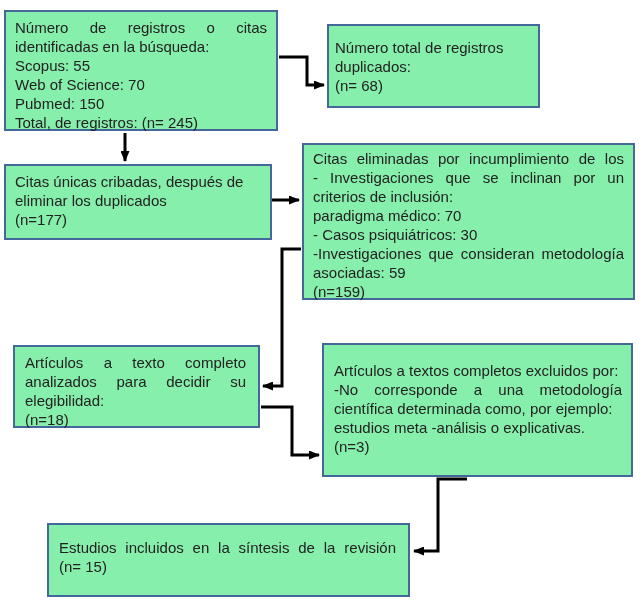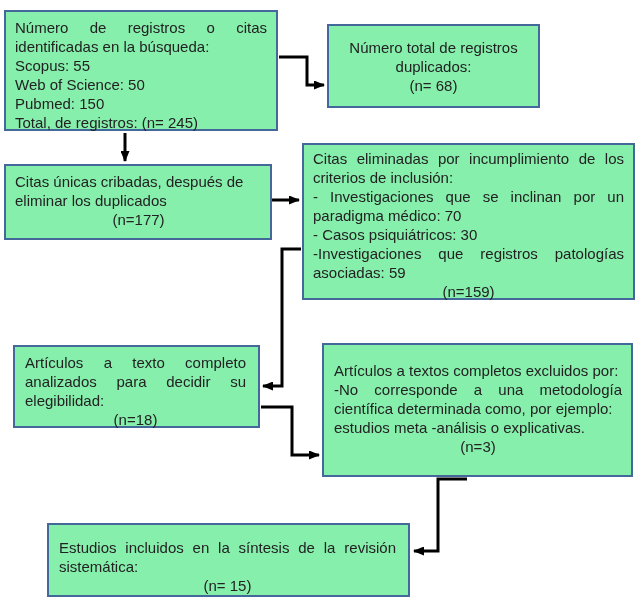--- a/index.html
+++ b/index.html
@@ -12,21 +12,21 @@
     overflow:hidden;
   }
   .box{
     position:absolute;
     background:#86efac;
     border:2.5px solid #45689B;
     box-sizing:border-box;
   }
   .line{white-space:nowrap;}
   .line.j{white-space:normal;text-align:justify;text-align-last:justify;}
-  .line.c{text-align:center;white-space:normal;}
+  .line.c{text-align:left;white-space:normal;}
   .ctr{text-align:center;}
   #box-identified     {left:4px;   top:10px;  width:274px; height:121px; padding:6px 9px 0 9px;}
   #box-duplicates     {left:327px; top:24px;  width:213px; height:84px;  padding:12px 6px 0 6px;}
   #box-screened       {left:4px;   top:164px; width:268px; height:76px;  padding:6px 8px 0 9px;}
   #box-excl-criteria  {left:302px; top:143px; width:333px; height:157px; padding:4px 9px 0 9px;}
   #box-fulltext       {left:13px;  top:345px; width:247px; height:83px;  padding:6px 12px 16px 10px;}
   #box-excl-fulltext  {left:322px; top:343px; width:311px; height:134px; padding:16px 9px 14px 10px;}
   #box-included       {left:47px;  top:523px; width:363px; height:74px;  padding:13px 12px 0 10px;}
   svg.wires{position:absolute;left:0;top:0;pointer-events:none;}
 </style>
@@ -46,44 +46,44 @@
     <path d="M247,200 L299,200" fill="none" stroke="#000000" stroke-width="3" marker-end="url(#arw)"></path>
     <path d="M301,249 L282,249 L282,386 L263,386" fill="none" stroke="#000000" stroke-width="3" marker-end="url(#arw)"></path>
     <path d="M261,407 L292,407 L292,455 L319,455" fill="none" stroke="#000000" stroke-width="3" marker-end="url(#arw)"></path>
     <path d="M467,479 L438,479 L438,551 L414,551" fill="none" stroke="#000000" stroke-width="3" marker-end="url(#arw)"></path>
   </svg>
 
   <div class="box" id="box-identified">
     <div class="line j">Número de registros o citas</div>
     <div class="line">identificadas en la búsqueda:</div>
     <div class="line">Scopus: 55</div>
-    <div class="line">Web of Science: 50</div>
+    <div class="line">Web of Science: 70</div>
     <div class="line">Pubmed: 150</div>
     <div class="line">Total, de registros: (n= 245)</div>
   </div>
 
   <div class="box ctr" id="box-duplicates">
     <div class="line c">Número total de registros</div>
     <div class="line c">duplicados:</div>
     <div class="line c">(n= 68)</div>
   </div>
 
   <div class="box" id="box-screened">
     <div class="line">Citas únicas cribadas, después de</div>
     <div class="line">eliminar los duplicados</div>
     <div class="line c">(n=177)</div>
   </div>
 
   <div class="box" id="box-excl-criteria">
     <div class="line j">Citas eliminadas por incumplimiento de los</div>
+    <div class="line j">- Investigaciones que se inclinan por un</div>
     <div class="line">criterios de inclusión:</div>
-    <div class="line j">- Investigaciones que se inclinan por un</div>
     <div class="line">paradigma médico: 70</div>
     <div class="line">- Casos psiquiátricos: 30</div>
-    <div class="line j">-Investigaciones que registros patologías</div>
+    <div class="line j">-Investigaciones que consideran metodología</div>
     <div class="line">asociadas: 59</div>
     <div class="line c">(n=159)</div>
   </div>
 
   <div class="box" id="box-fulltext">
     <div class="line j">Artículos a texto completo</div>
     <div class="line j">analizados para decidir su</div>
     <div class="line">elegibilidad:</div>
     <div class="line c">(n=18)</div>
   </div>
@@ -91,17 +91,16 @@
   <div class="box" id="box-excl-fulltext">
     <div class="line">Artículos a textos completos excluidos por:</div>
     <div class="line j">-No corresponde a una metodología</div>
     <div class="line">científica determinada como, por ejemplo:</div>
     <div class="line">estudios meta -análisis o explicativas.</div>
     <div class="line c">(n=3)</div>
   </div>
 
   <div class="box" id="box-included">
     <div class="line j">Estudios incluidos en la síntesis de la revisión</div>
-    <div class="line">sistemática:</div>
     <div class="line c">(n= 15)</div>
   </div>
 
 </div>
 
 </body></html>

